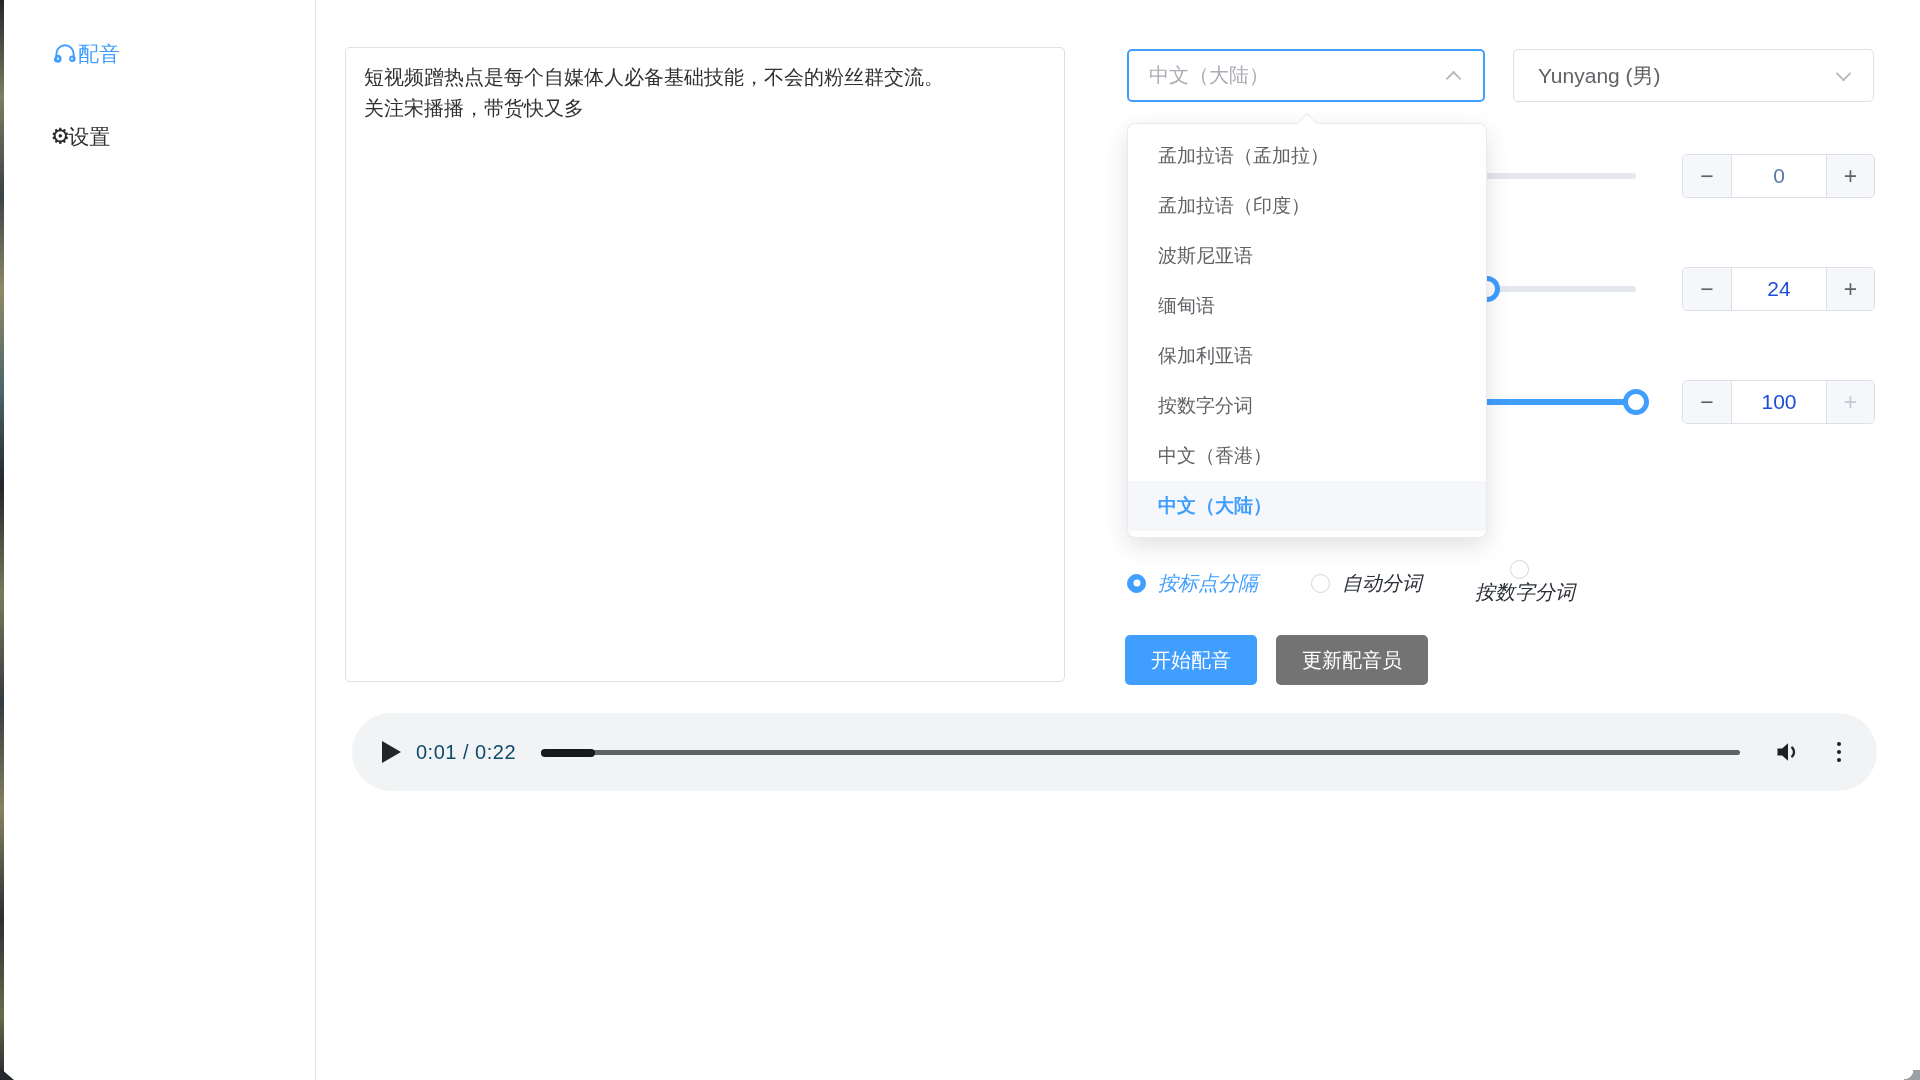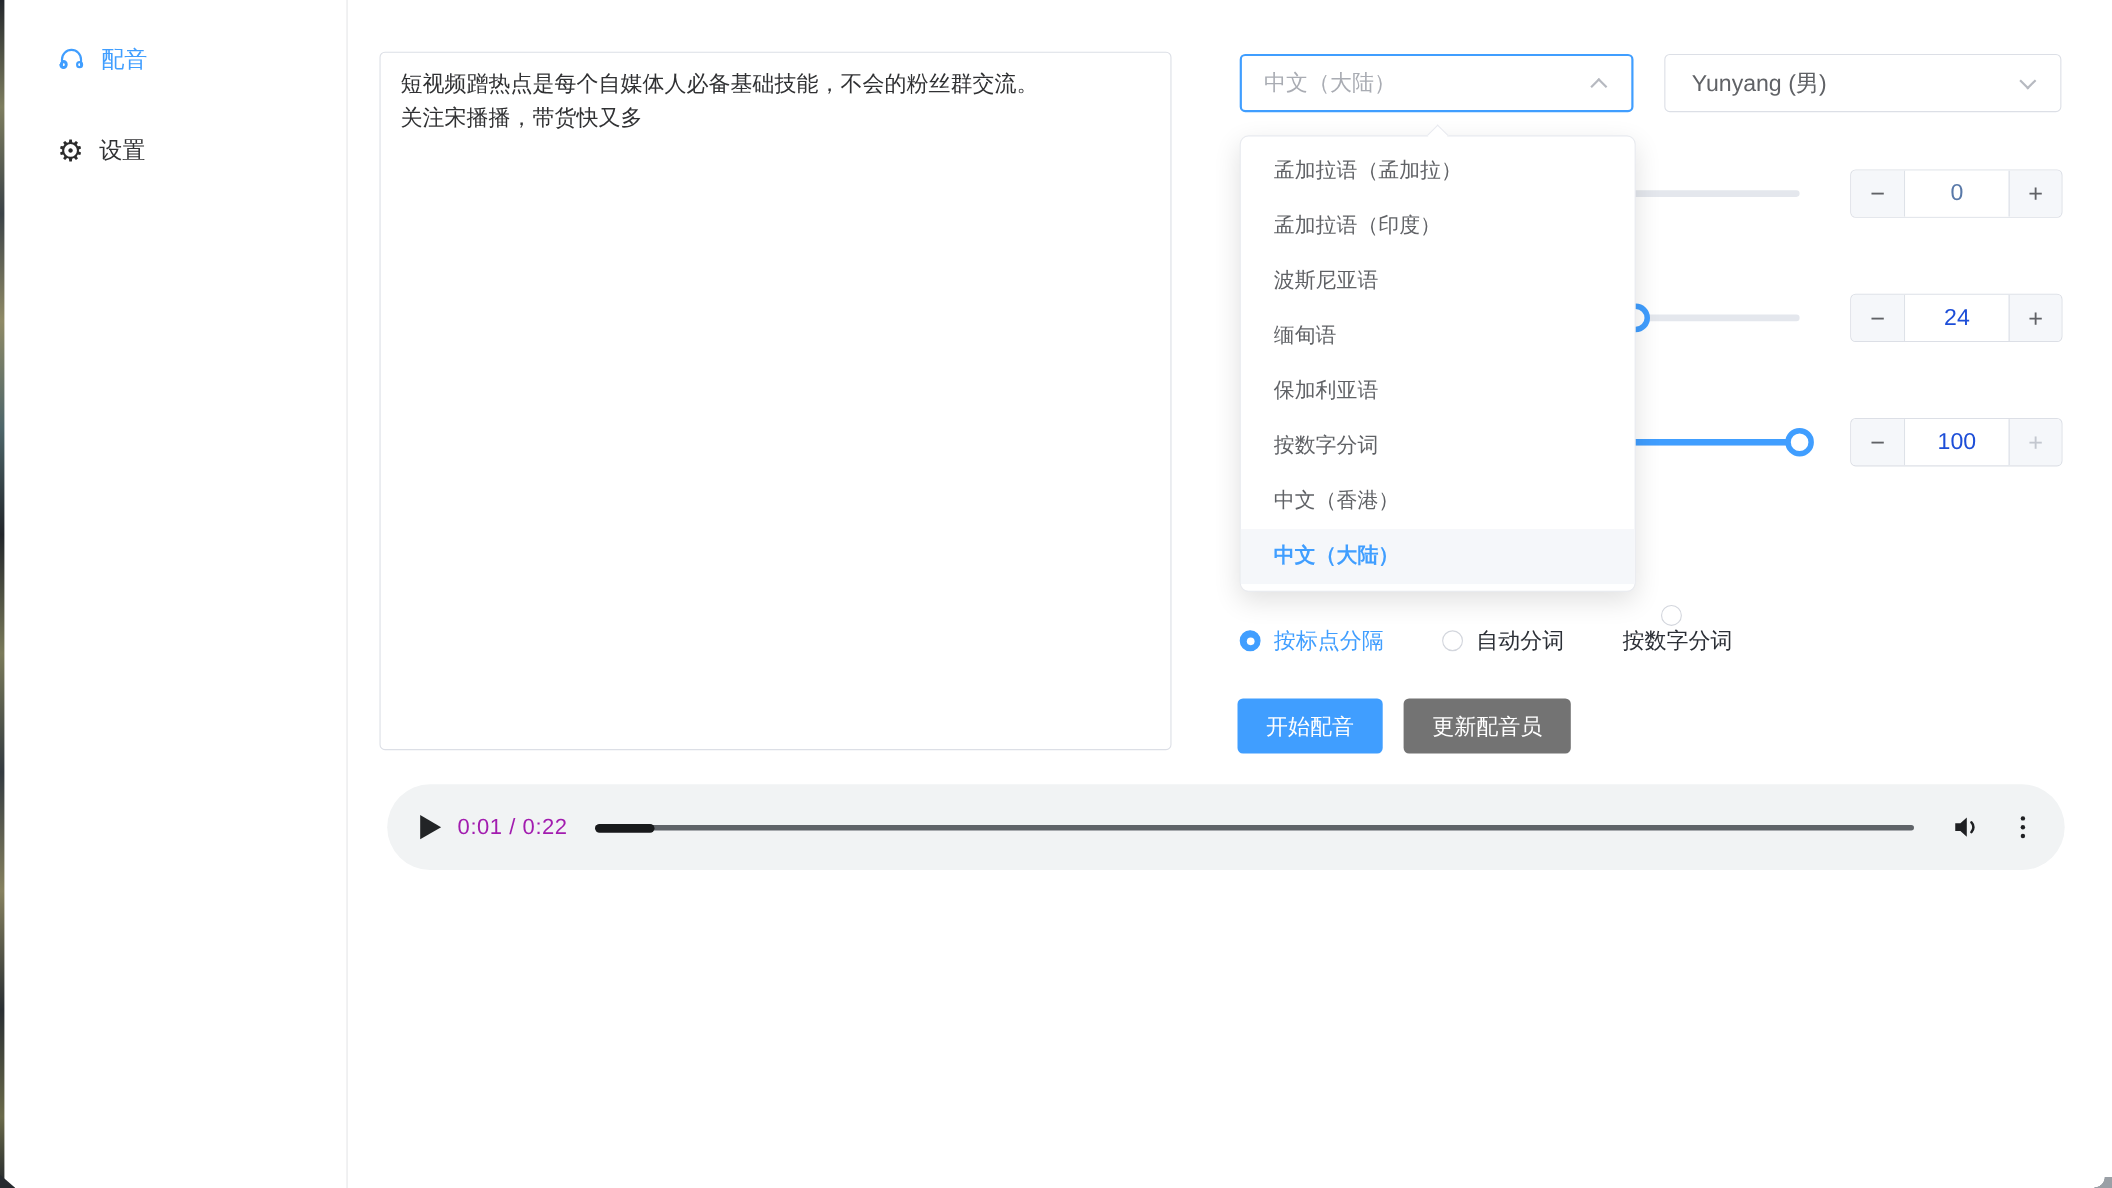--- a/index.html
+++ b/index.html
@@ -11,21 +11,21 @@
   .wallpaper-strip { position:absolute; left:0; top:0; width:4px; height:1080px; z-index:60;
     background:linear-gradient(180deg,#23272c 0%,#7d7d5f 9%,#3c4348 18%,#8f8a66 27%,#4e666a 36%,#22262b 45%,#7a7a5a 55%,#343b41 65%,#86815f 75%,#2a2f33 85%,#6a6a4a 94%,#23272c 100%); }
   .corner-wedge { position:absolute; left:0; bottom:0; width:14px; height:12px; z-index:61;
     background:#262a2f; clip-path:polygon(0 0,0 100%,100% 100%); }
   .corner-br { position:absolute; right:0; bottom:0; width:16px; height:10px; z-index:61;
     background:radial-gradient(circle at 0 0,#ffffff 9px,#9aa0a6 9.5px); }
 
   
   .sidebar { position:absolute; left:0; top:0; width:316px; height:1080px; background:#fff;
     border-right:1px solid #e5e6e8; }
-  .side-item { position:absolute; left:52px; display:flex; align-items:center; gap:14px; cursor:pointer; }
+  .side-item { position:absolute; left:52px; display:flex; align-items:center; gap:0; cursor:pointer;font-family:Liberation Mono, monospace; }
   .side-item .lbl { font-size:21px; color:#303133; }
   .side-item.active .lbl { color:#409eff; }
 
   
   .text-input { position:absolute; left:345px; top:47px; width:720px; height:635px;
     border:1px solid #dcdfe6; border-radius:5px; padding:14px 18px; resize:none;
     font-family:"Liberation Sans","DejaVu Sans",sans-serif; font-size:20px; line-height:1.55;
     color:#303133; outline:none; background:#fff; }
 
   
@@ -63,21 +63,21 @@
   .stepper .btn { width:49px; background:#f5f7fa; display:flex; align-items:center; justify-content:center;
     font-size:23px; color:#606266; cursor:pointer; user-select:none; }
   .stepper .btn.minus { border-right:1px solid #dcdfe6; }
   .stepper .btn.plus  { border-left:1px solid #dcdfe6; width:48px; }
   .stepper .btn.disabled { color:#c3c7cf; cursor:not-allowed; }
   .stepper .val { flex:1; display:flex; align-items:center; justify-content:center;
     font-size:21px; color:#1d4ed8; background:#fff; }
   .stepper .val.bluish { color:#5878a8; }
 
   
-  .seg-row { position:absolute; left:1127px; top:570px; height:26px; display:flex; align-items:flex-end; }
+  .seg-row { position:absolute; left:1127px; top:570px; height:26px; display:flex; align-items:center;font-style:italic; }
   .seg-option { display:flex; align-items:center; cursor:pointer; margin-right:53px; }
   .seg-option:last-child { margin-right:0;flex-direction:column; }
   .radio { width:19px; height:19px; border-radius:50%; border:1px solid #d3d6dd; background:#fff;
     margin-right:12px; position:relative; flex:0 0 auto; }
   .seg-option.on .radio { background:#409eff; border-color:#409eff; }
   .seg-option.on .radio::after { content:""; position:absolute; left:50%; top:50%;
     width:7px; height:7px; border-radius:50%; background:#fff; transform:translate(-50%,-50%); }
   .seg-option .slabel { font-size:20px; color:#2b2f36; }
   .seg-option.on .slabel { color:#409eff; }
 
@@ -86,21 +86,21 @@
     color:#fff; font-size:20px; font-family:inherit; cursor:pointer; }
   .btn-primary { left:1125px; width:132px; background:#409eff; }
   .btn-secondary { left:1276px; width:152px; background:#737373; }
 
   
   .player { position:absolute; left:352px; top:713px; width:1525px; height:78px;
     background:#f1f3f4; border-radius:39px; }
   .play-btn { position:absolute; left:30px; top:28px; width:0; height:0; cursor:pointer;
     border-left:19px solid #222426; border-top:11px solid transparent; border-bottom:11px solid transparent; }
   .time { position:absolute; left:64px; top:0; height:78px; display:flex; align-items:center;
-    font-size:20px; color:#a21caf; letter-spacing:.5px; }
+    font-size:20px; color:#0c4a6e; letter-spacing:.5px; }
   .timeline { position:absolute; left:189px; top:0; width:1199px; height:78px; cursor:pointer; }
   .timeline .rest { position:absolute; left:0; right:0; top:37px; height:5px; border-radius:3px; background:#5f6368; }
   .timeline .played { position:absolute; left:0; top:35.5px; height:8px; border-radius:4px; background:#18191b; }
   .vol-btn { position:absolute; left:1421px; top:25px; width:30px; height:28px; cursor:pointer; }
   .kebab { position:absolute; left:1478px; top:24px; width:18px; height:30px; cursor:pointer;
     display:flex; flex-direction:column; align-items:center; justify-content:center; gap:3.5px; }
   .kebab i { width:4.5px; height:4.5px; border-radius:50%; background:#1f2023; }
 </style>
 </head>
 <body>

